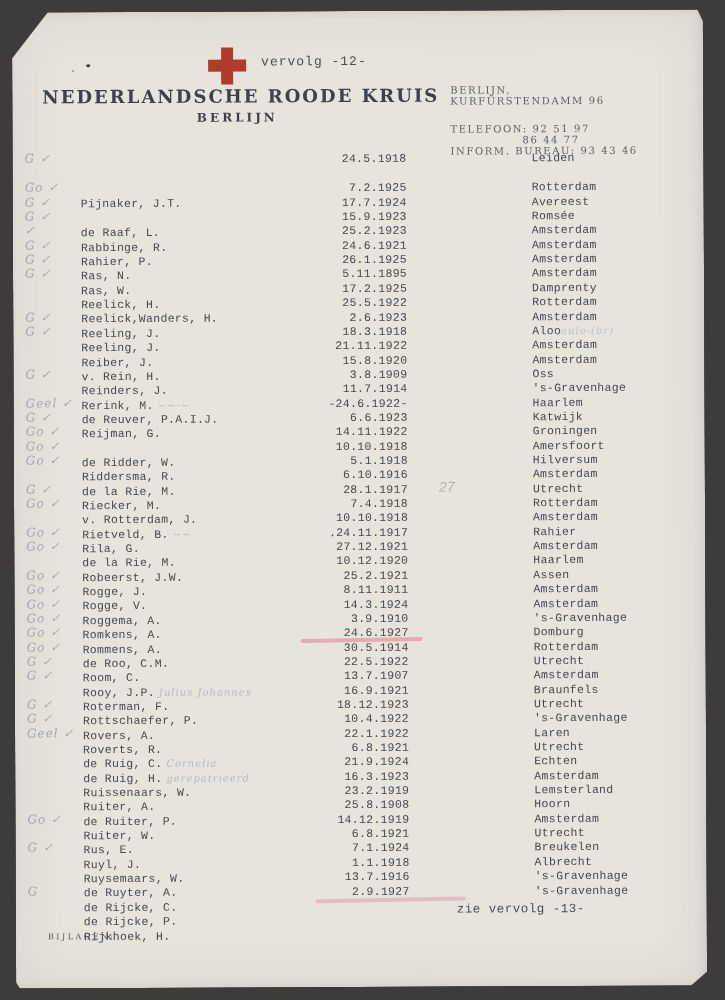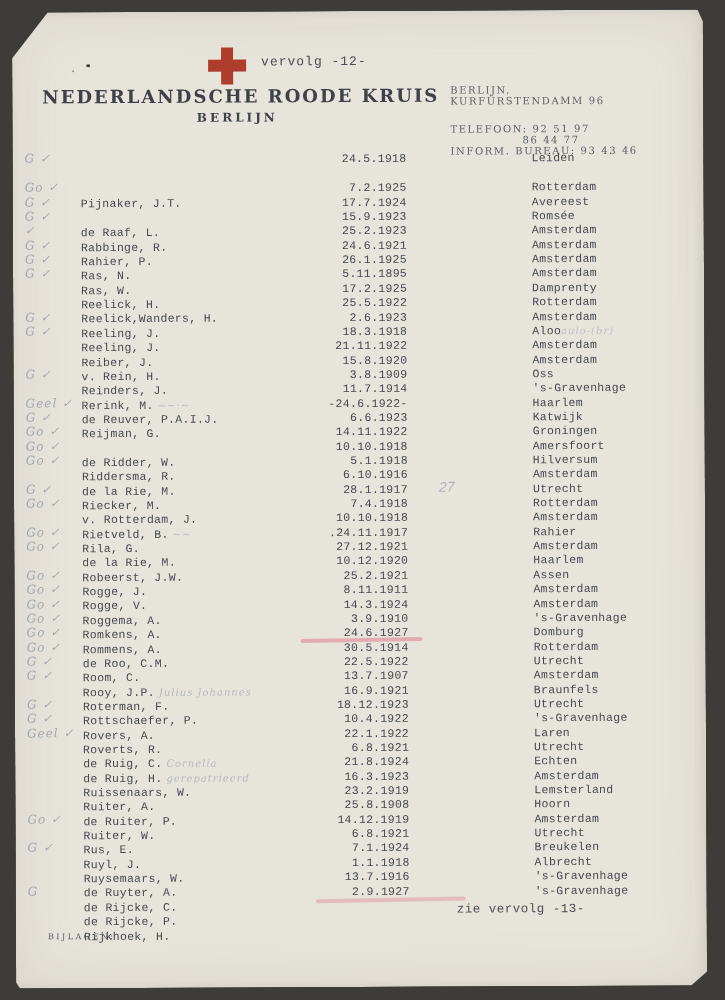--- a/index.html
+++ b/index.html
@@ -487,21 +487,21 @@
     <span class="date">6.8.1921</span>
     <span class="date-note"></span>
 
     <span class="city"><span>Utrecht</span><span class="city-note"></span></span>
   </div>
       <div class="row" style="top: 744.35px;">
     <span class="mark"></span>
     <span class="namewrap">
       <span>Ruiter, A.</span><span class="annot"></span>
     </span>
-    <span class="date">21.8.1924</span>
+    <span class="date">21.9.1924</span>
     <span class="date-note"></span>
 
     <span class="city"><span>Echten</span><span class="city-note"></span></span>
   </div>
       <div class="row" style="top: 758.7px;">
     <span class="mark"></span>
     <span class="namewrap">
       <span>de Ruiter, P.</span><span class="annot"></span>
     </span>
     <span class="date">16.3.1923</span>

